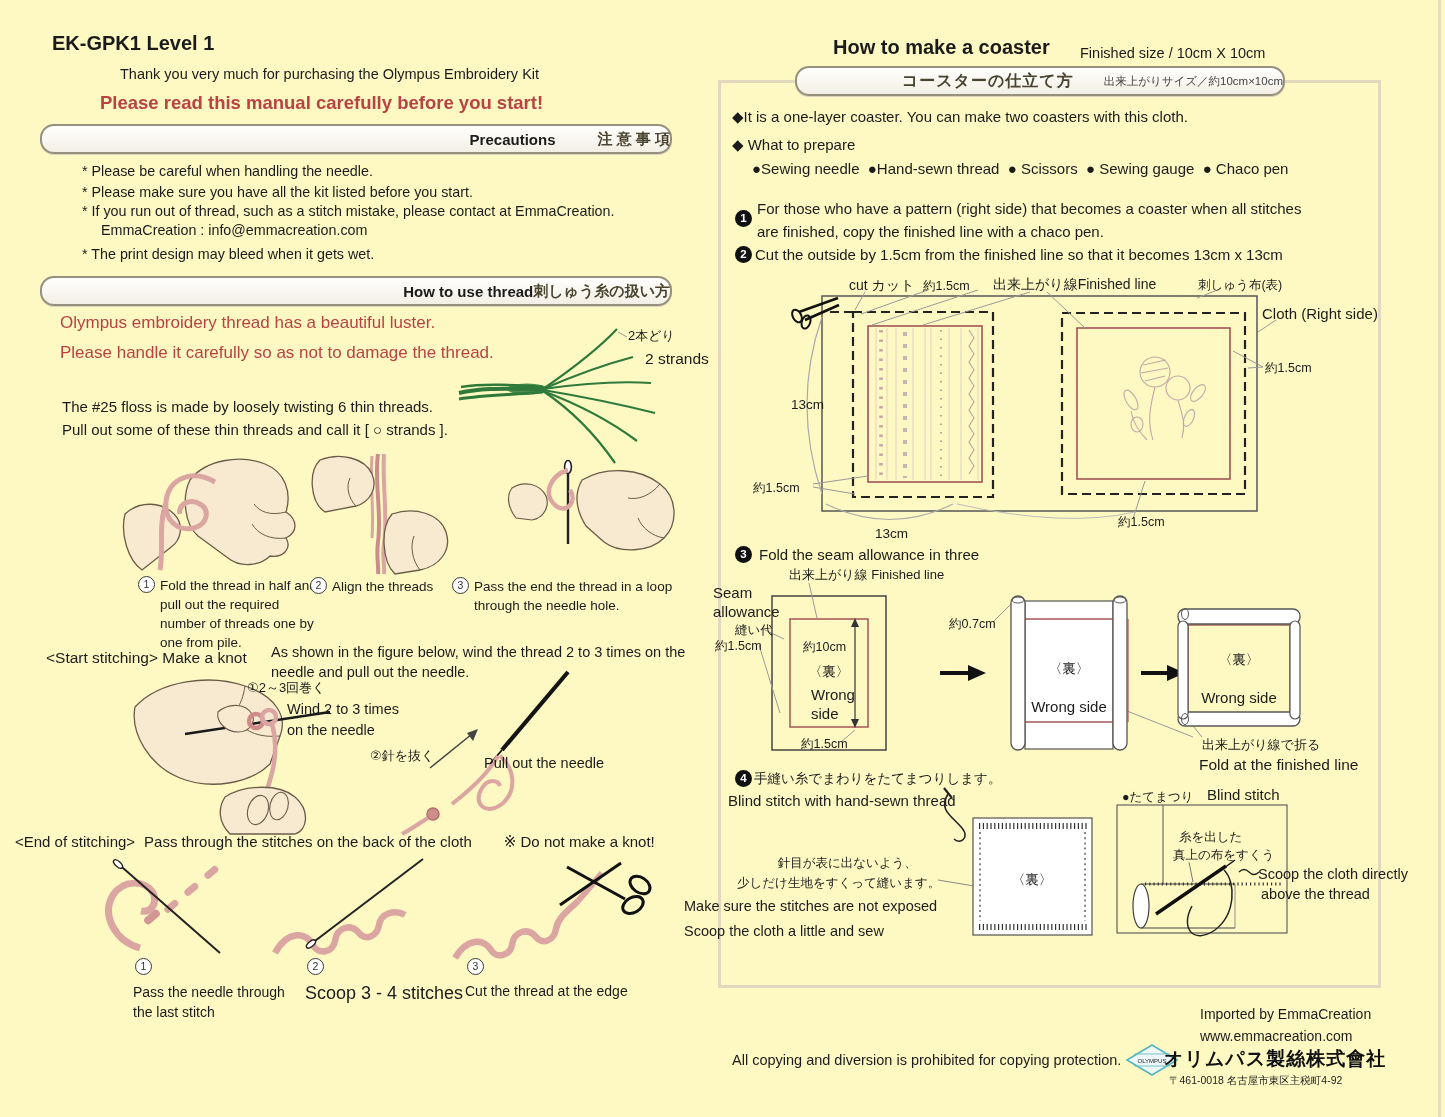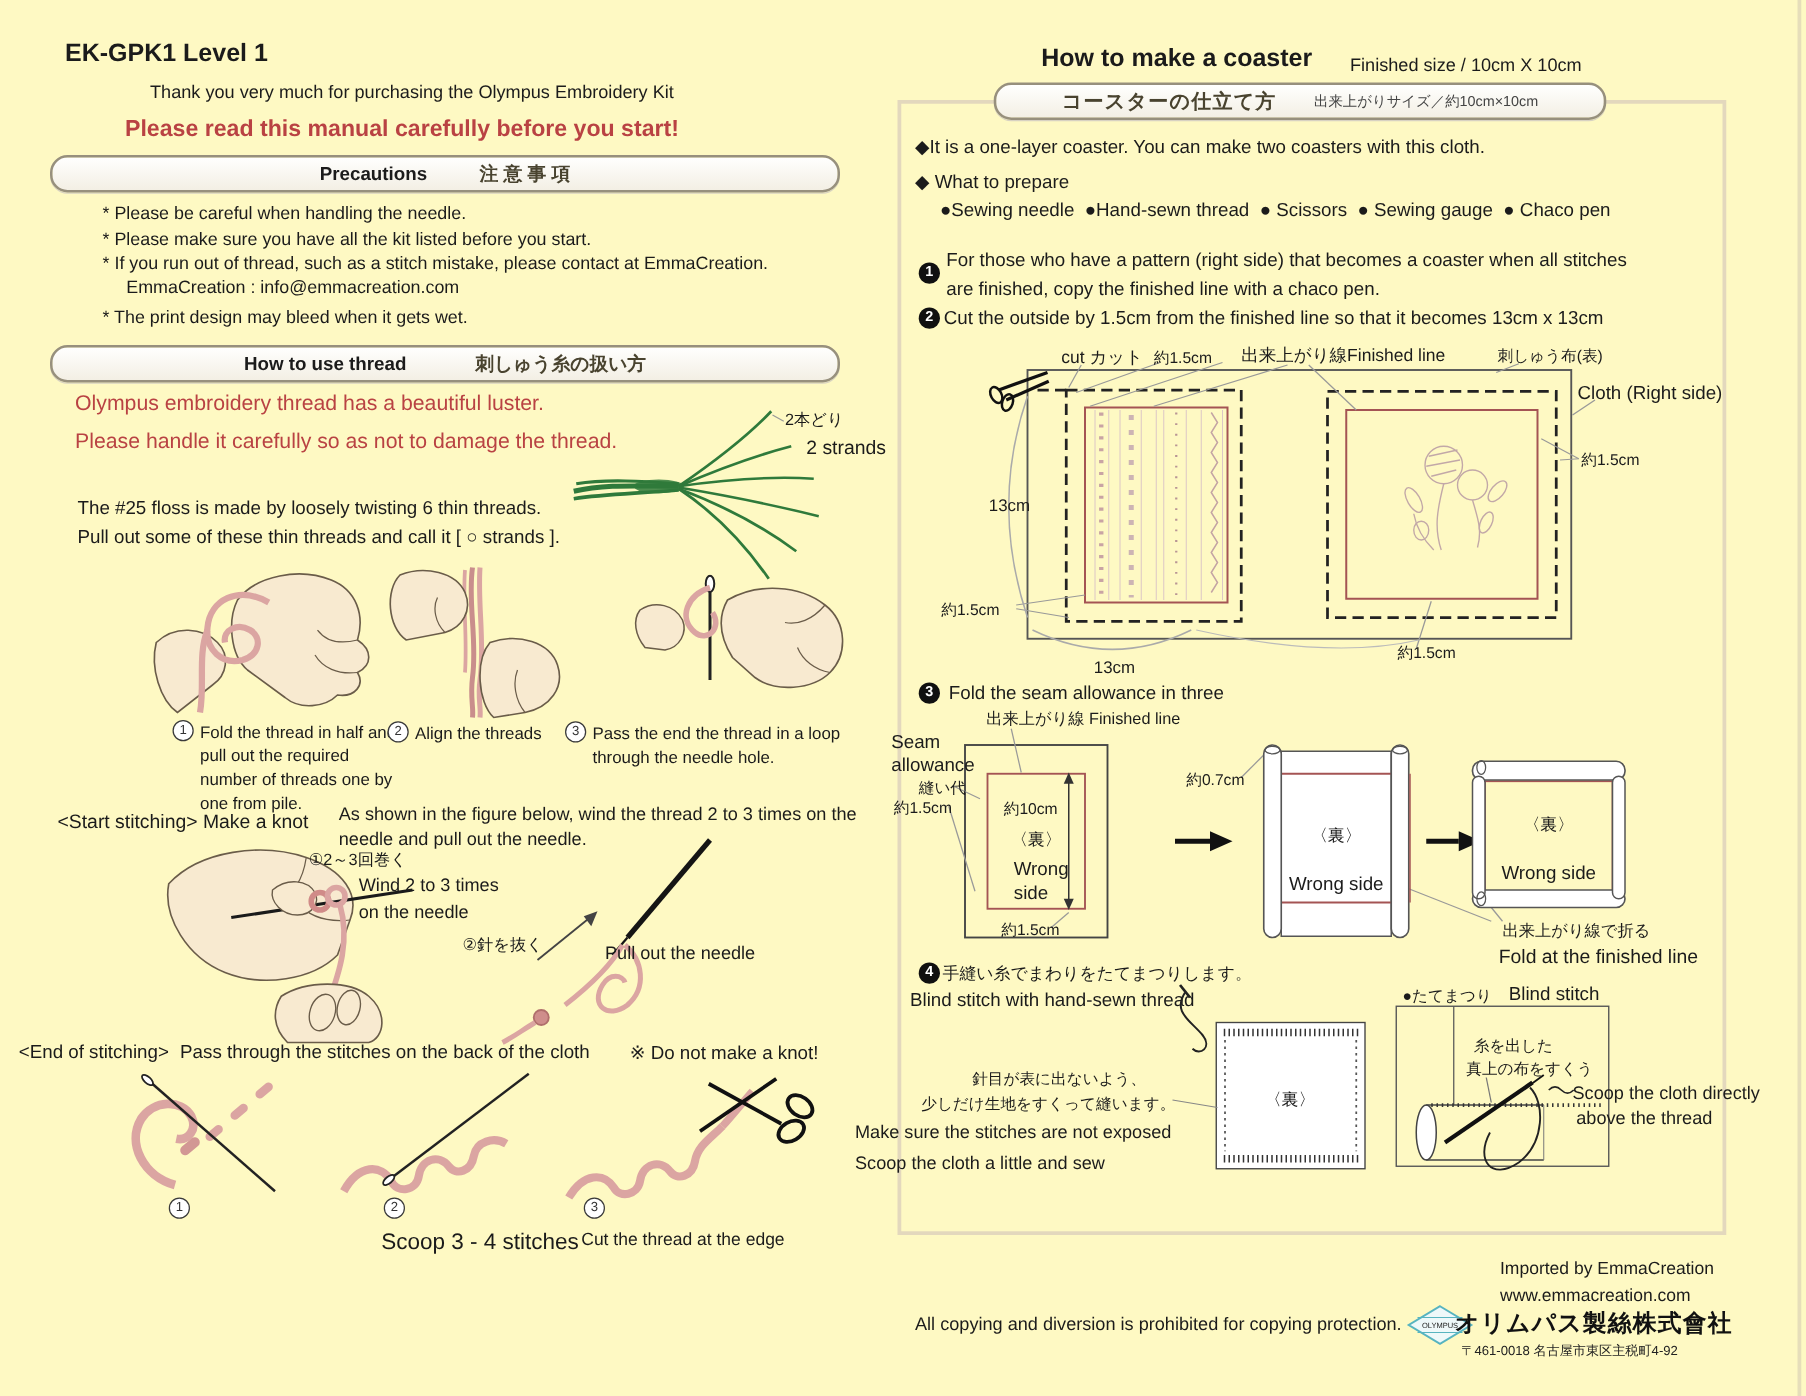--- a/index.html
+++ b/index.html
@@ -7,21 +7,21 @@
         font-family:"Liberation Sans","DejaVu Sans",sans-serif;color:#1b1b1b}
   .abs{position:absolute}
   .t{font-size:14px;color:#1b1b1b;white-space:nowrap}
   .wrap{white-space:normal}
   .red{color:#b94243}
   .b{font-weight:bold}
   svg{overflow:visible;font-family:"Liberation Sans","DejaVu Sans",sans-serif}
   svg text{fill:#1b1b1b}
   .capsule{position:absolute;border:2px solid #97907d;border-radius:14px;
            background:linear-gradient(#fffffe,#f3efe4);display:flex;align-items:center;
-           justify-content:center;box-shadow:0 1px 0 #d8d2c2;z-index:3}
+           justify-content:flex-end;box-shadow:0 1px 0 #d8d2c2;z-index:3}
   .jp{color:#49432f;font-weight:bold}
   .circ{display:inline-block;width:15px;height:15px;border:1.3px solid #3a3a3a;border-radius:50%;
         font-size:10.5px;line-height:15px;text-align:center;color:#333;background:#fff;flex:none}
   .bnum{display:inline-block;width:17px;height:17px;background:#101010;color:#fff;border-radius:50%;
         font-size:11.5px;line-height:17px;text-align:center;margin-right:7px;flex:none;font-weight:bold}
   .panel{position:absolute;border:3px solid #e3d8bd;z-index:1}
   .row{display:flex;align-items:flex-start}
   .scanline{position:absolute;background:#d9cfb6;opacity:.65}
 </style>
 </head>
@@ -37,21 +37,21 @@
     <span class="t b" style="font-size:15px">Precautions</span>
     <span class="t jp" style="font-size:15px">注 意 事 項</span>
   </div>
 
   <div class="abs t" style="left:82px;top:163px;font-size:14.3px">* Please be careful when handling the needle.</div>
   <div class="abs t" style="left:82px;top:184px;font-size:14.3px">* Please make sure you have all the kit listed before you start.</div>
   <div class="abs t" style="left:82px;top:203px;font-size:14.3px">* If you run out of thread, such as a stitch mistake, please contact at EmmaCreation.</div>
   <div class="abs t" style="left:101px;top:222px;font-size:14.3px">EmmaCreation : info@emmacreation.com</div>
   <div class="abs t" style="left:82px;top:246px;font-size:14.3px">* The print design may bleed when it gets wet.</div>
 
-  <div class="capsule" style="left:40px;top:276px;width:628px;height:26px;gap:55px">
+  <div class="capsule" style="left:40px;top:276px;width:628px;height:26px;">
     <span class="t b" style="font-size:15px">How to use thread</span>
     <span class="t jp" style="font-size:15px">刺しゅう糸の扱い方</span>
   </div>
 
   <div class="abs t red" style="left:60px;top:313px;font-size:17px">Olympus embroidery thread has a beautiful luster.</div>
   <div class="abs t red" style="left:60px;top:343px;font-size:17px">Please handle it carefully so as not to damage the thread.</div>
 
   <svg class="abs" style="left:455px;top:323px" width="260" height="145" viewBox="0 0 260 145">
     <g fill="none" stroke="#2f7a3b">
       <path d="M4,70 C30,64 55,66 88,66" stroke-width="4"></path>
@@ -171,20 +171,21 @@
       <path d="M523,48 C532,38 540,28 547,20" fill="none" stroke="#dba5a2" stroke-width="6"></path>
       <line x1="505" y1="52" x2="566" y2="10" stroke="#111" stroke-width="3"></line>
       <line x1="512" y1="14" x2="570" y2="46" stroke="#111" stroke-width="3"></line>
       <ellipse cx="578" cy="52" rx="11" ry="7.5" transform="rotate(-30 578 52)" fill="none" stroke="#111" stroke-width="3"></ellipse>
       <ellipse cx="585" cy="32" rx="11" ry="7.5" transform="rotate(35 585 32)" fill="none" stroke="#111" stroke-width="3"></ellipse>
     </g>
   </svg>
   <span class="circ abs" style="left:135px;top:958px">1</span>
   <span class="circ abs" style="left:307px;top:958px">2</span>
   <span class="circ abs" style="left:467px;top:958px">3</span>
+  <div class="abs wrap" style="left:133px;top:983px;width:170px;font-size:14px;line-height:1.4">Pass the needle through the last stitch</div>
   <div class="abs t" style="left:305px;top:983px;font-size:18px">Scoop 3 - 4 stitches</div>
   <div class="abs t" style="left:465px;top:983px;font-size:14px">Cut the thread at the edge</div>
 
   <div class="abs t b" style="left:833px;top:36px;font-size:20px">How to make a coaster</div>
   <div class="abs t" style="left:1080px;top:45px;font-size:14.5px">Finished size / 10cm X 10cm</div>
 
   <div class="panel" style="left:718px;top:80px;width:657px;height:902px"></div>
 
   <div class="capsule" style="left:795px;top:66px;width:486px;height:26px;gap:30px">
     <span class="t jp" style="font-size:16px;letter-spacing:1px">コースターの仕立て方</span>

